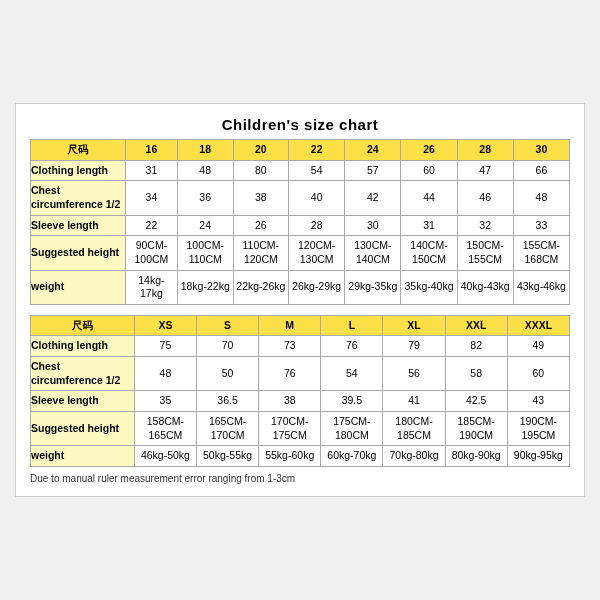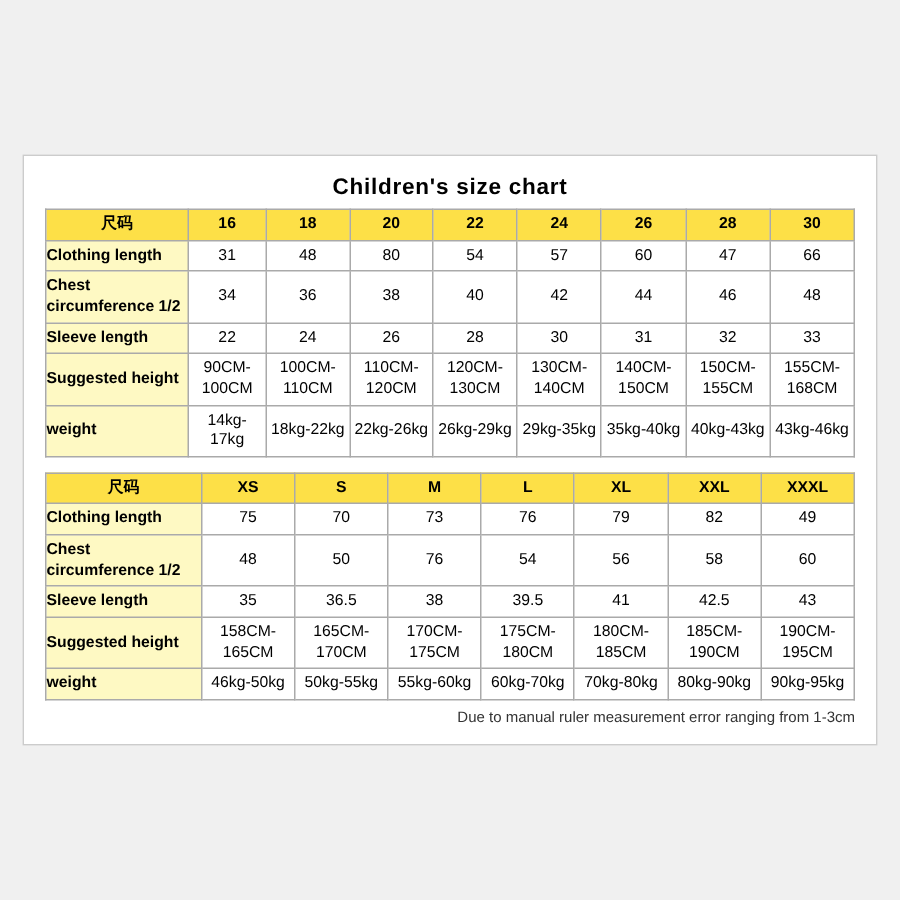--- a/index.html
+++ b/index.html
@@ -45,21 +45,21 @@
     td:first-child {
       font-weight: bold;
       background: #fef9c3;
       text-align: left;
       padding-left: 0;
     }
     .spacer {
       height: 10px;
     }
     .footnote {
-      text-align: right;
+      text-align: left;
       font-size: 10px;
       margin-top: 6px;
       color: #333;
     }
   </style>
 </head>
 <body>
 
 <div class="chart-container">
 

